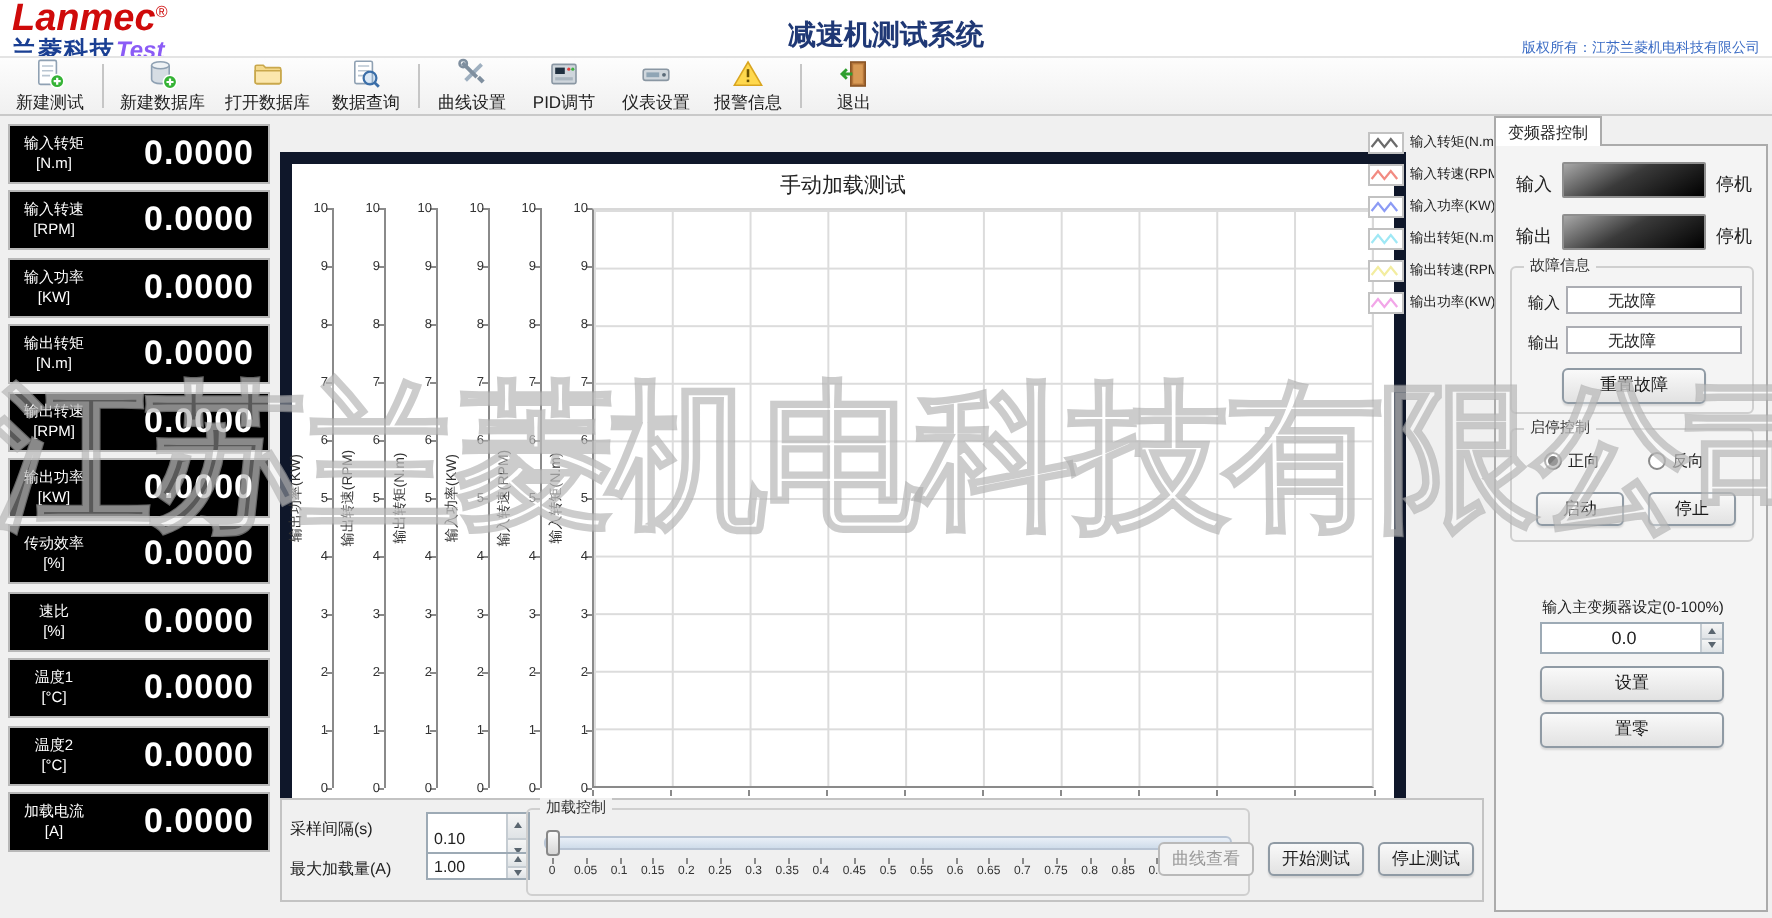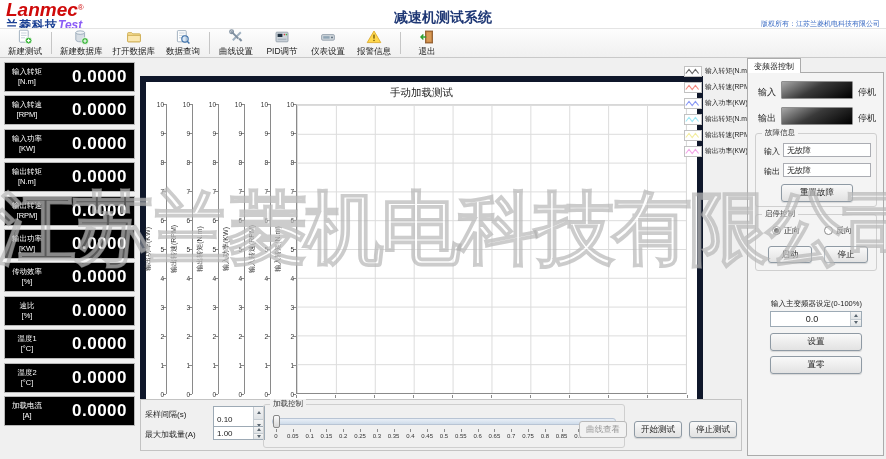--- a/index.html
+++ b/index.html
@@ -57,21 +57,21 @@
   
   .rpanel { position:absolute; left:747px; top:58px; width:137px; height:398px; }
   .rtab { position:absolute; left:0; top:0; height:15px; padding:2px 6px 0 6px; font-size:8px; color:#222; background:#fff; border:1px solid #ababab; border-bottom:none; z-index:2; white-space:nowrap; }
   .rbody { position:absolute; left:0; top:14px; width:137px; height:384px; background:#f4f4f4; border:1px solid #ababab; }
   .io-label, .io-status { position:absolute; font-size:9px; color:#222; white-space:nowrap; }
   .black-display { position:absolute; width:72px; height:18px; border:1px solid #8f8f8f; border-radius:1px;
                    background:linear-gradient(150deg,#a8a8a8 0%,#3a3a3a 45%,#000 100%); }
   .group { position:absolute; border:1px solid #cfcfcf; border-radius:3px; }
   .group-title { position:absolute; top:-6px; left:6px; padding:0 3px; font-size:7.5px; color:#333; background:#f4f4f4; white-space:nowrap; }
   .f-label { position:absolute; font-size:8px; color:#222; }
-  .tfield { position:absolute; height:14px; background:#fff; border:1px solid #abadb3; font-size:8px; padding-left:3px; color:#222; font-family:inherit; }
+  .tfield { position:absolute; height:14px; background:#fff; border:1px solid #abadb3; font-size:8px; padding-left:20px; color:#222; font-family:inherit; }
   .btn { position:absolute; display:flex; align-items:center; justify-content:center; font-size:8.5px; color:#1a1a1a;
          background:linear-gradient(#f9f9f9,#e2e2e2); border:1px solid #8f9aa4; border-radius:3px; cursor:pointer;
          box-shadow:0 1px 1px rgba(0,0,0,.12); white-space:nowrap; }
   .btn.disabled { color:#9a9a9a; border-color:#b9b9b9; background:#f2f2f2; box-shadow:none; }
   .radio-row { position:absolute; display:flex; align-items:center; font-size:8px; color:#222; cursor:pointer; }
   .rdot { width:9px; height:9px; border-radius:50%; border:1px solid #8a8a8a; background:#fff; margin-right:3px; position:relative; flex:none; }
   .rdot.sel::after { content:""; position:absolute; left:1px; top:1px; width:5px; height:5px; border-radius:50%; background:#3a3a3a; }
   .sp-label { position:absolute; left:0; width:137px; text-align:center; font-size:7.5px; color:#222; white-space:nowrap; }
 
   

